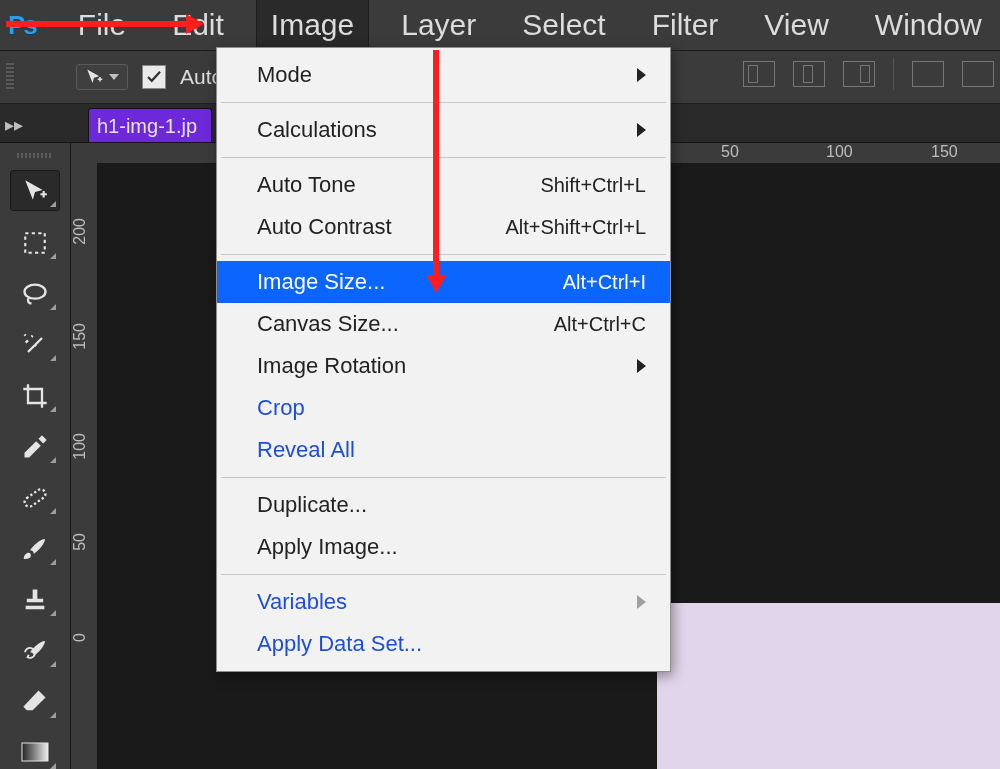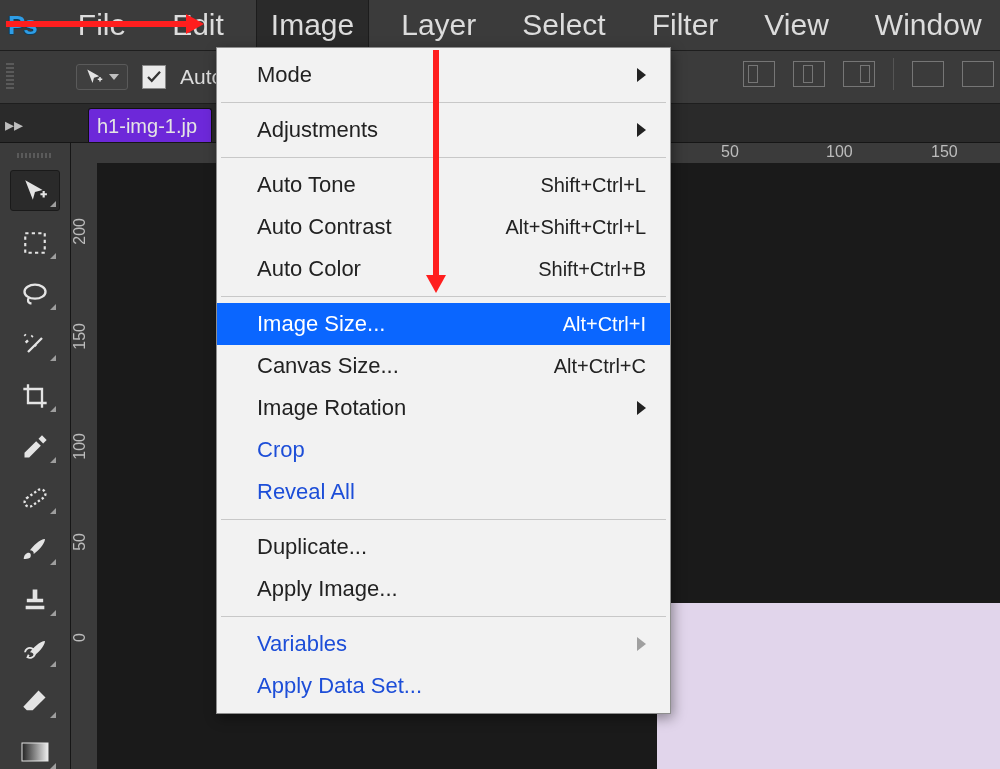--- a/index.html
+++ b/index.html
@@ -479,35 +479,31 @@
   </div>
 </div>
 
 <div class="dropdown">
   <div class="row">
     <span>Mode</span>
     <span class="submenu-arrow"></span>
   </div>
   <div class="sep-line"></div>
   <div class="row">
-    <span>Adjustments</span>
+    <span>Calculations</span>
     <span class="submenu-arrow"></span>
   </div>
   <div class="sep-line"></div>
   <div class="row">
     <span>Auto Tone</span>
     <span class="shortcut">Shift+Ctrl+L</span>
   </div>
   <div class="row">
     <span>Auto Contrast</span>
     <span class="shortcut">Alt+Shift+Ctrl+L</span>
-  </div>
-  <div class="row">
-    <span>Auto Color</span>
-    <span class="shortcut">Shift+Ctrl+B</span>
   </div>
   <div class="sep-line"></div>
   <div class="row selected">
     <span>Image Size...</span>
     <span class="shortcut">Alt+Ctrl+I</span>
   </div>
   <div class="row">
     <span>Canvas Size...</span>
     <span class="shortcut">Alt+Ctrl+C</span>
   </div>

